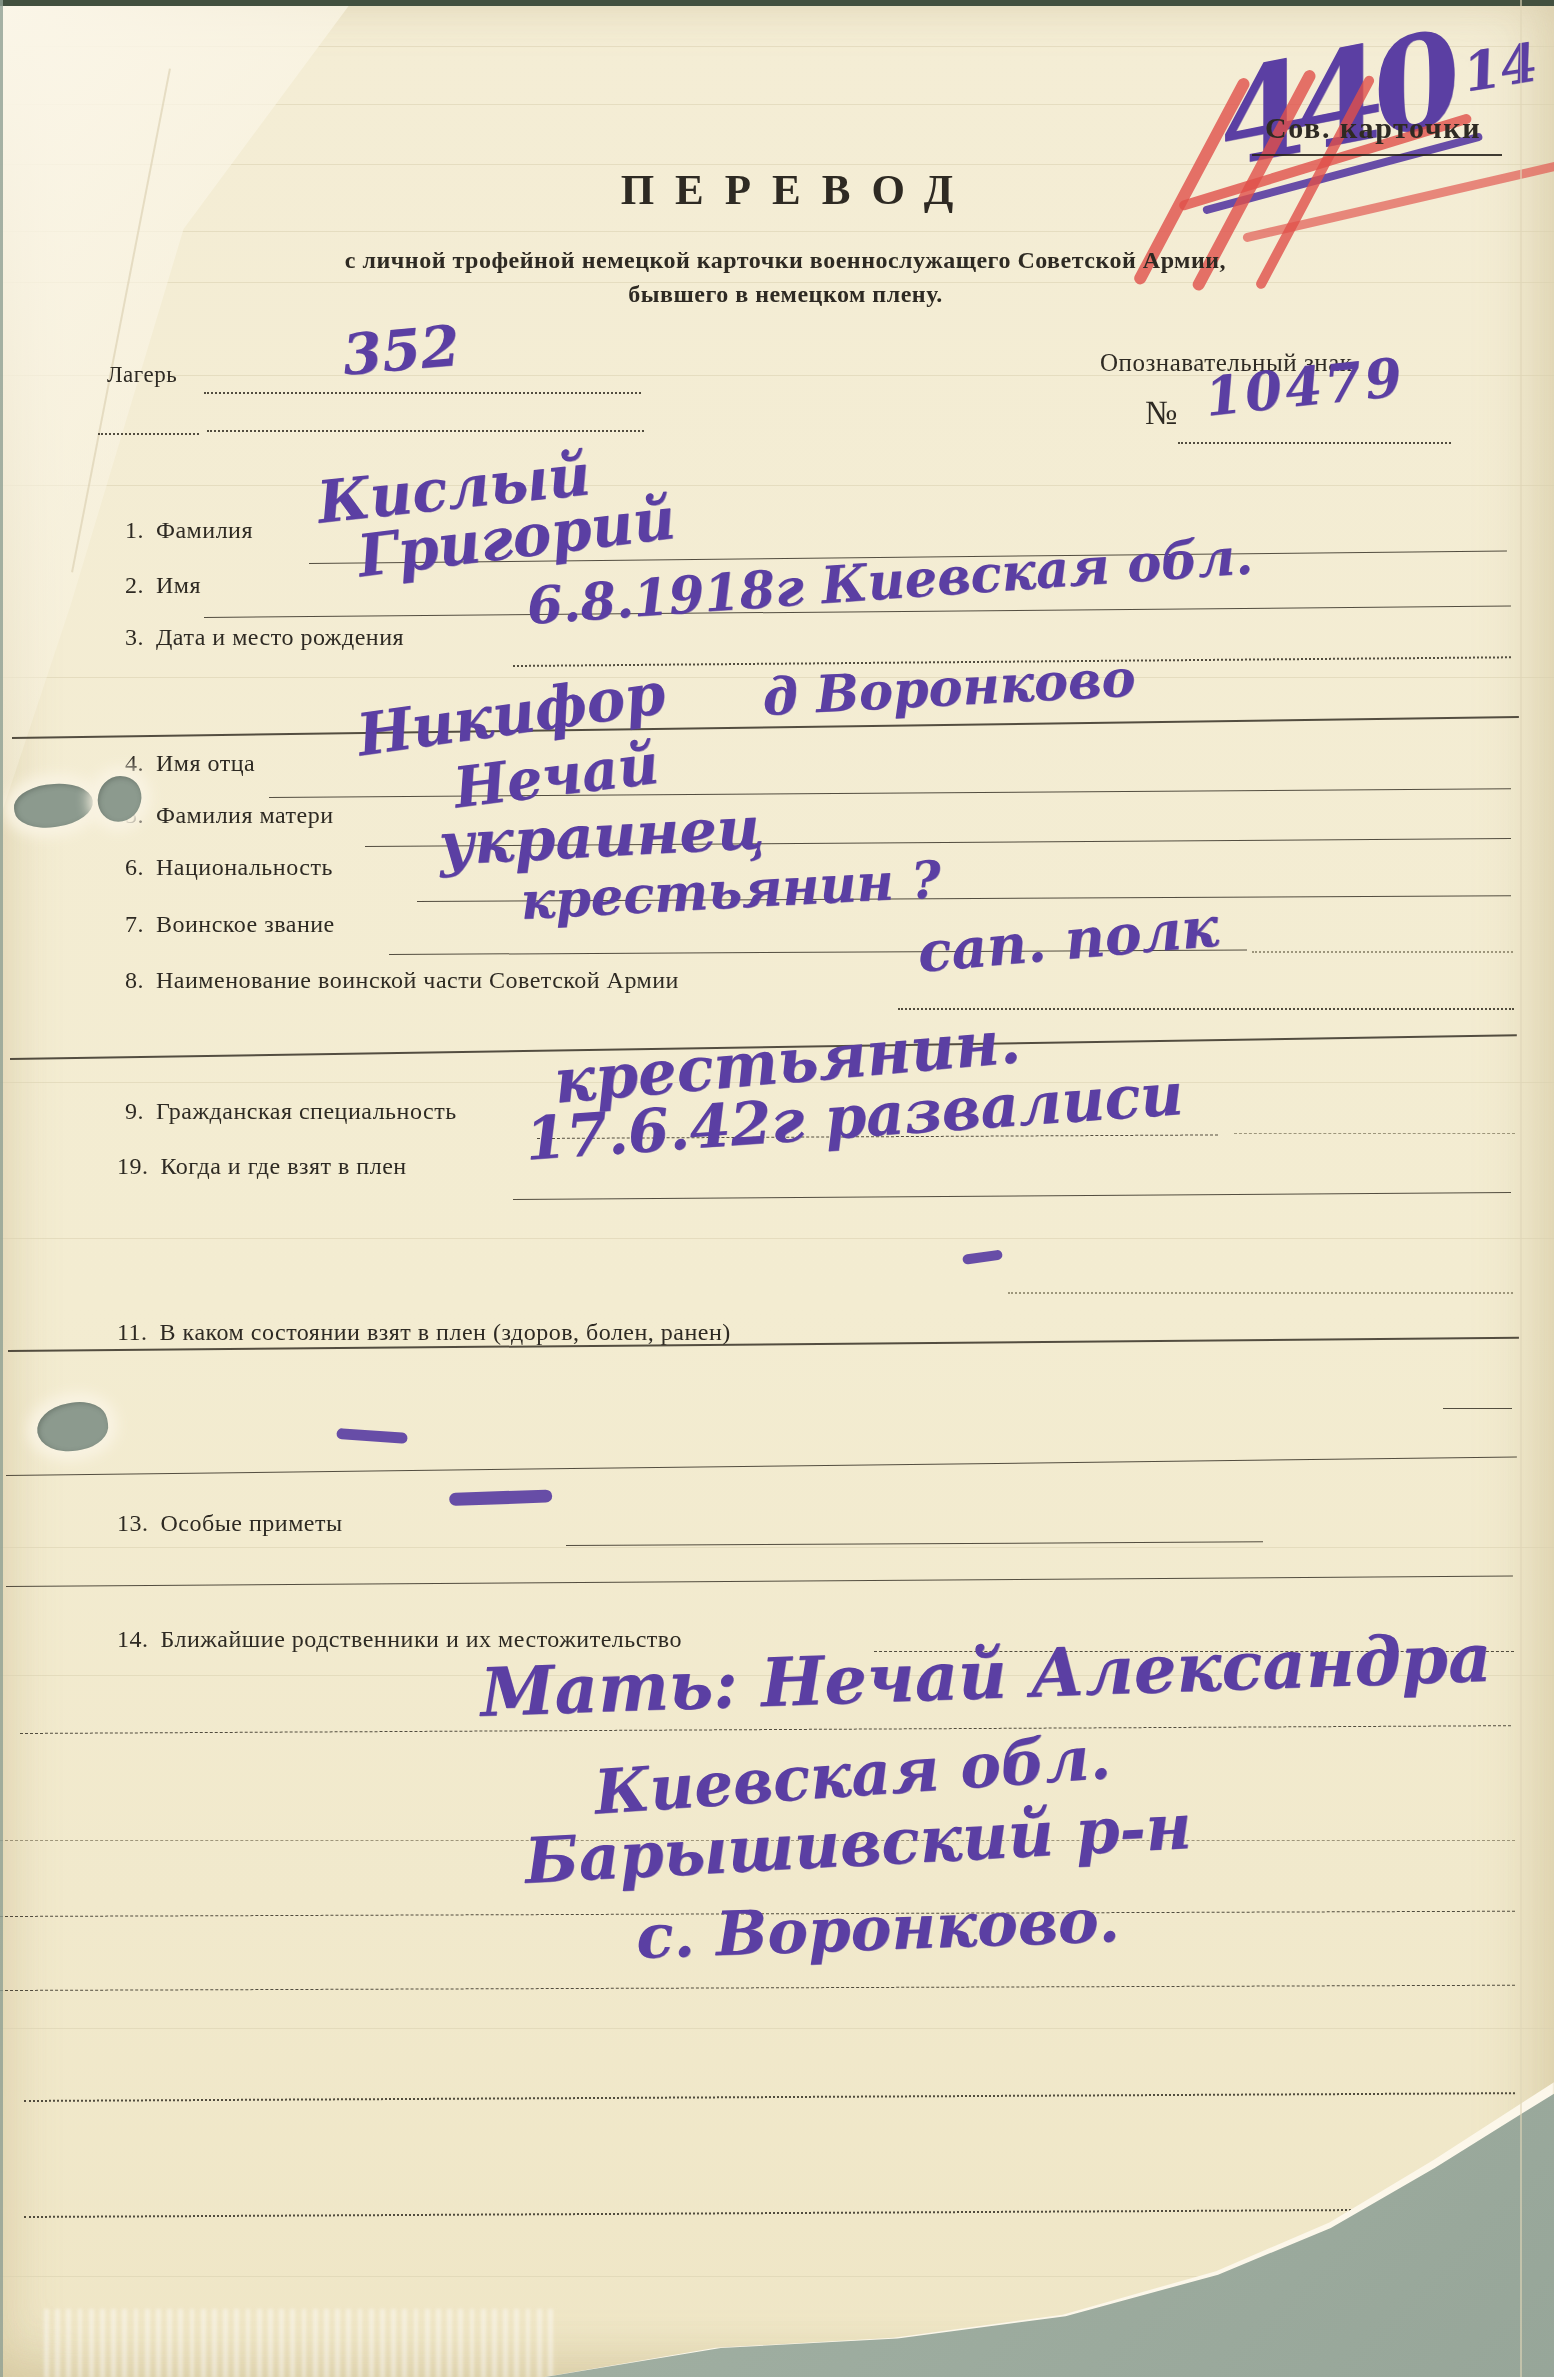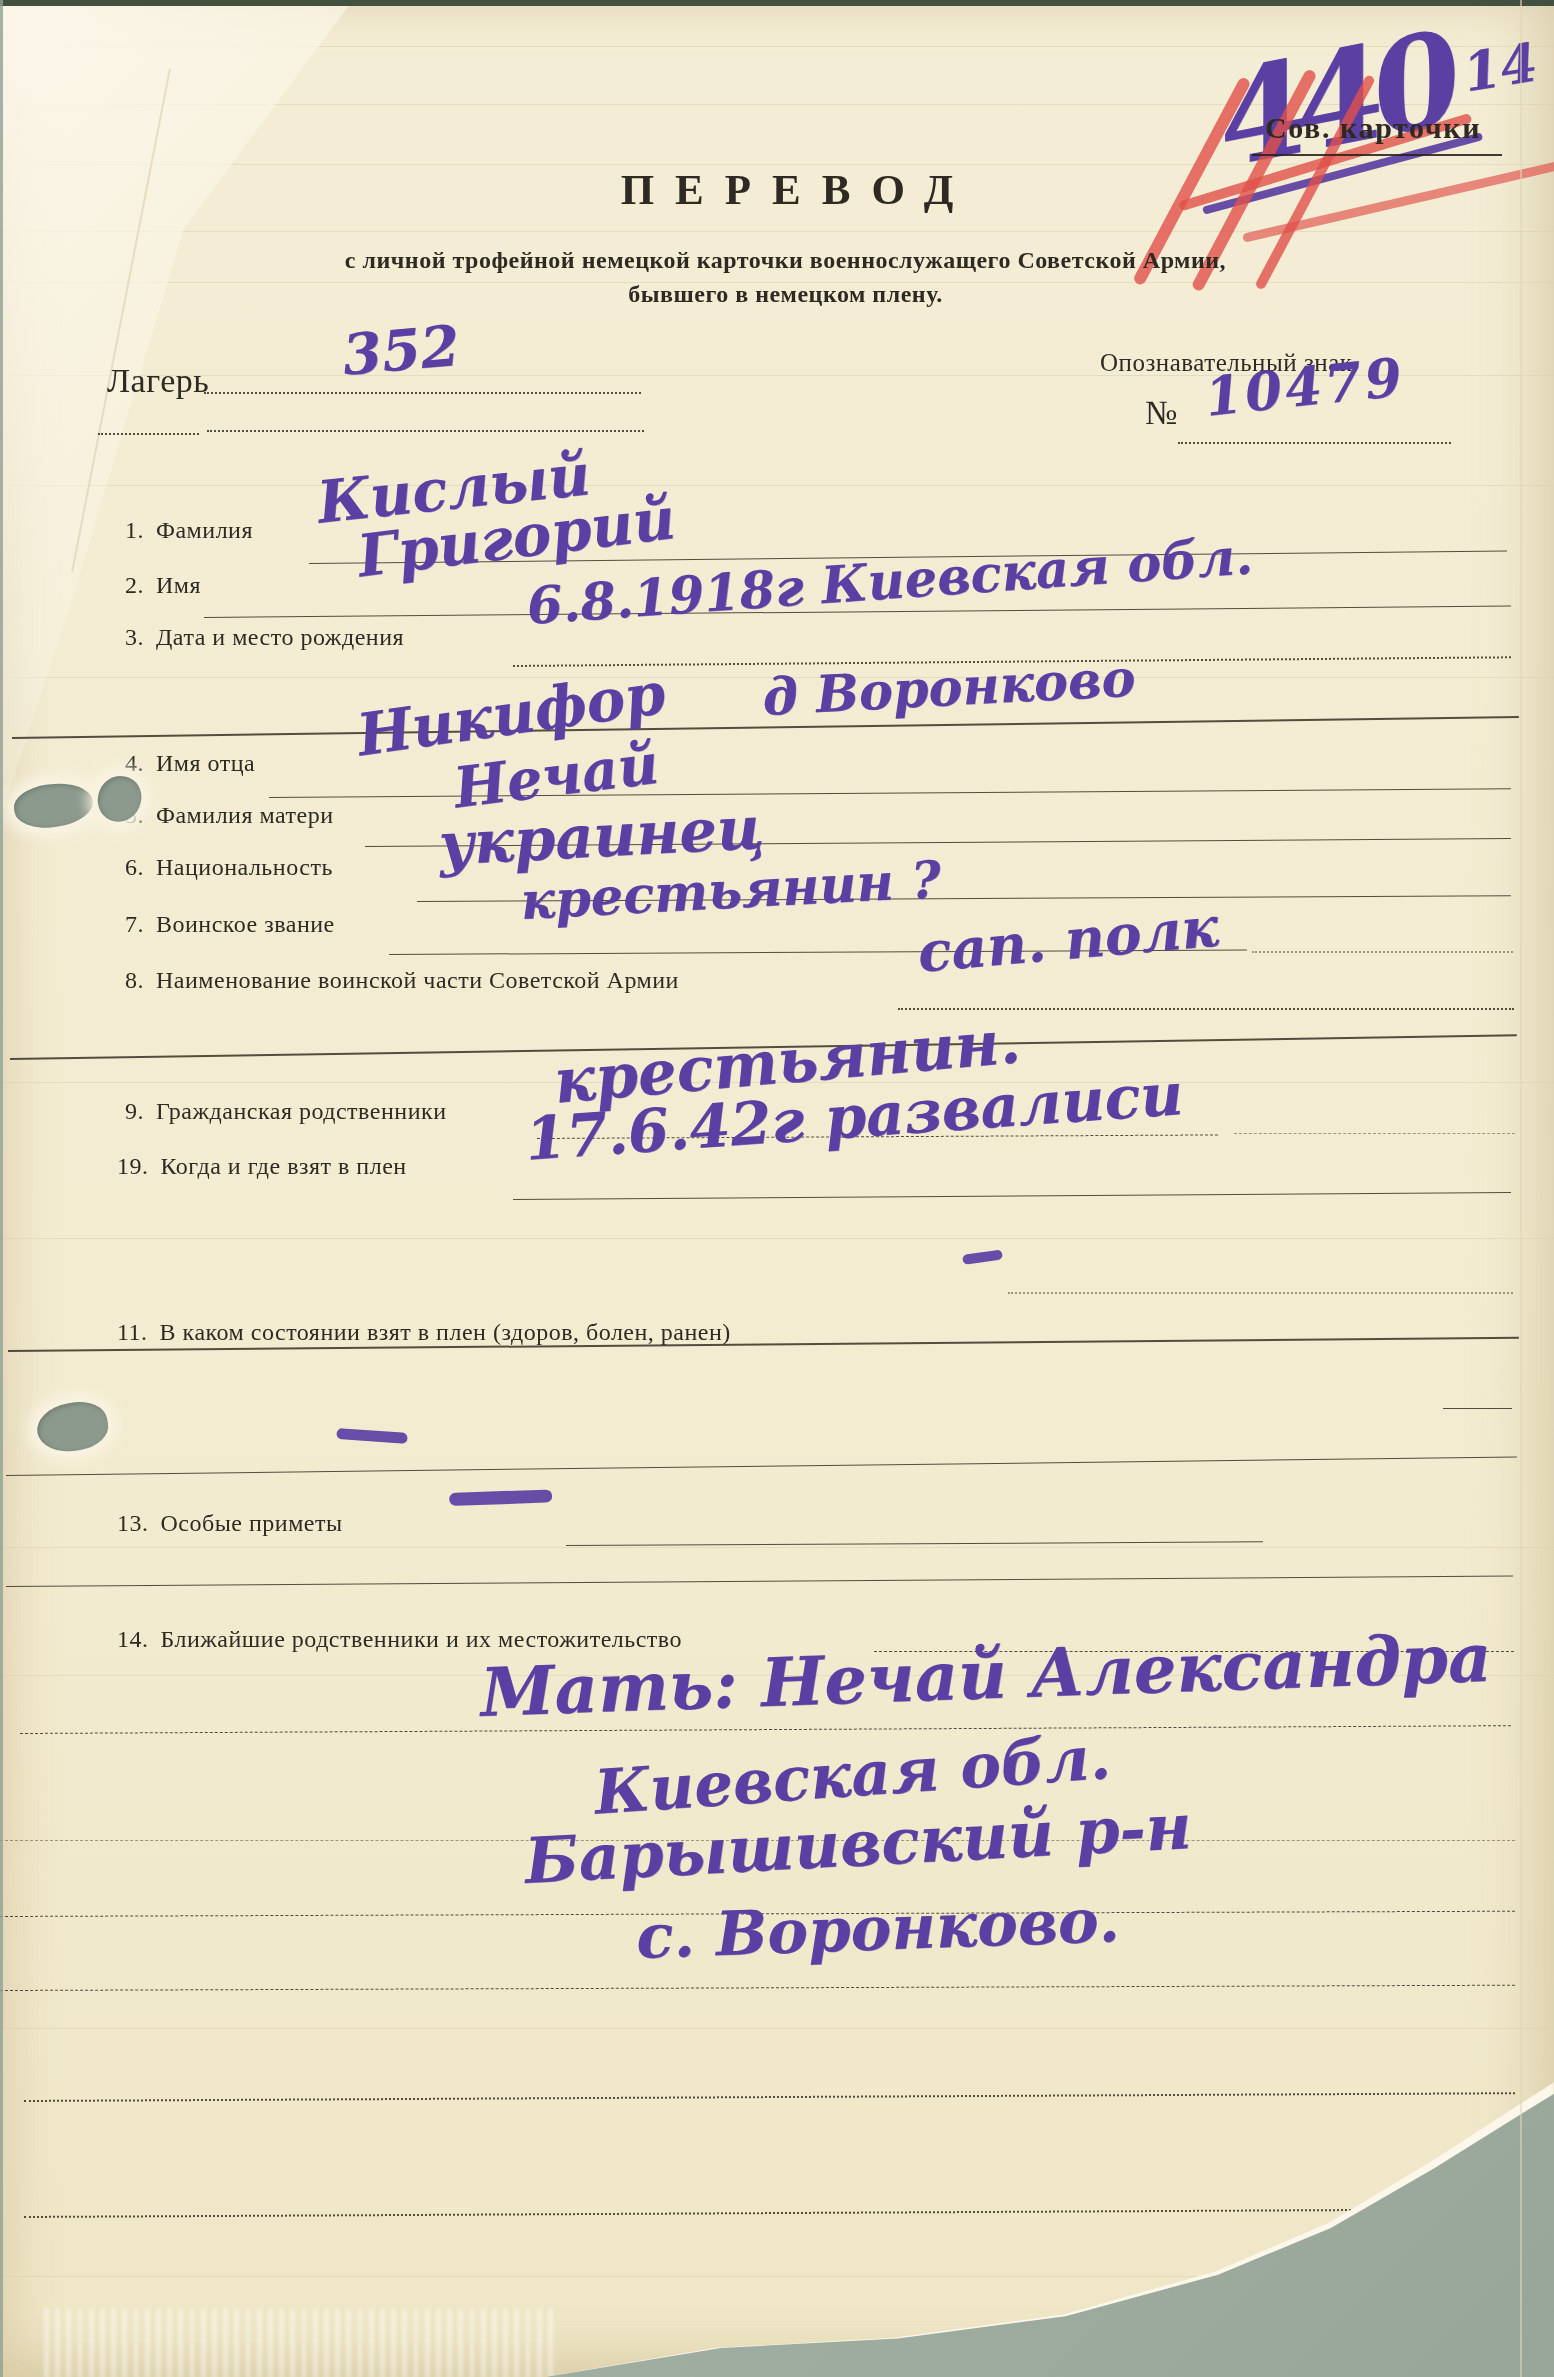--- a/index.html
+++ b/index.html
@@ -63,21 +63,21 @@
   <div class="red" style="left:1242px;top:234px;width:329px;height:8.8px;transform:rotate(-13deg);opacity:.65;"></div>
 
   <div class="typed" style="left:1265px;top:111px;font-size:30px;font-weight:700;letter-spacing:1.6px;">Сов. карточки</div>
   <div class="ln ln3" style="left:1252px;top:154px;width:250px;border-bottom-color:#26221b;"></div>
   <div class="hw" style="left:1459px;top:42px;font-size:53px;transform:rotate(-9deg);">14</div>
 
   <div class="typed" style="left:0;top:165px;width:1595px;text-align:center;font-size:43px;font-weight:700;letter-spacing:21px;">ПЕРЕВОД</div>
   <div class="typed" style="left:0;top:247px;width:1571px;text-align:center;font-size:24px;font-weight:700;">с личной трофейной немецкой карточки военнослужащего Советской Армии,</div>
   <div class="typed" style="left:0;top:281px;width:1571px;text-align:center;font-size:24px;font-weight:700;">бывшего в немецком  плену.</div>
 
-  <div class="typed" style="left:107px;top:362px;font-size:34px;">Лагерь</div>
+  <div class="typed" style="left:107px;top:362px;font-size:23px;">Лагерь</div>
   <div class="ln dot" style="left:204px;top:392px;width:437px;"></div>
   <div class="hw" style="left:340px;top:322px;font-size:56px;transform:rotate(-5deg);">352</div>
 
   <div class="typed" style="left:1100px;top:349px;font-size:25px;">Опознавательный знак</div>
   <div class="typed" style="left:1145px;top:394px;font-size:34px;">№</div>
   <div class="ln dot" style="left:1178px;top:442px;width:273px;"></div>
   <div class="hw" style="left:1202px;top:366px;font-size:53px;letter-spacing:3.2px;transform:rotate(-6deg);">10479</div>
 
   <div class="ln dot" style="left:98px;top:433px;width:101px;"></div>
   <div class="ln dot" style="left:207px;top:430px;width:437px;"></div>
@@ -137,21 +137,21 @@
   <div class="typed row" style="left:125px;top:967px;">
     <span>8.</span>
     <span>Наименование воинской части Советской Армии</span>
   </div>
   <div class="hw" style="left:915px;top:920px;font-size:55px;transform:rotate(-5deg);">сап. полк</div>
   <div class="ln dot" style="left:898px;top:1008px;width:616px;"></div>
   <div class="ln ln3" style="left:9.6px;top:1058px;width:1507px;transform:rotate(-.9deg);"></div>
 
   <div class="typed row" style="left:125px;top:1098px;">
     <span>9.</span>
-    <span>Гражданская родственники</span>
+    <span>Гражданская специальность</span>
   </div>
   <div class="hw" style="left:551px;top:1046px;font-size:61px;transform:rotate(-5deg);">крестьянин.</div>
   <div class="ln dash" style="left:537px;top:1138px;width:681px;transform:rotate(-.3deg);"></div>
   <div class="ln dash lite" style="left:1234px;top:1133px;width:281px;"></div>
 
   <div class="typed row" style="left:117px;top:1153px;">
     <span>19.</span>
     <span>Когда и где взят в плен</span>
   </div>
   <div class="hw" style="left:523px;top:1105px;font-size:59px;transform:rotate(-4deg);">17.6.42г   развалиси</div>

